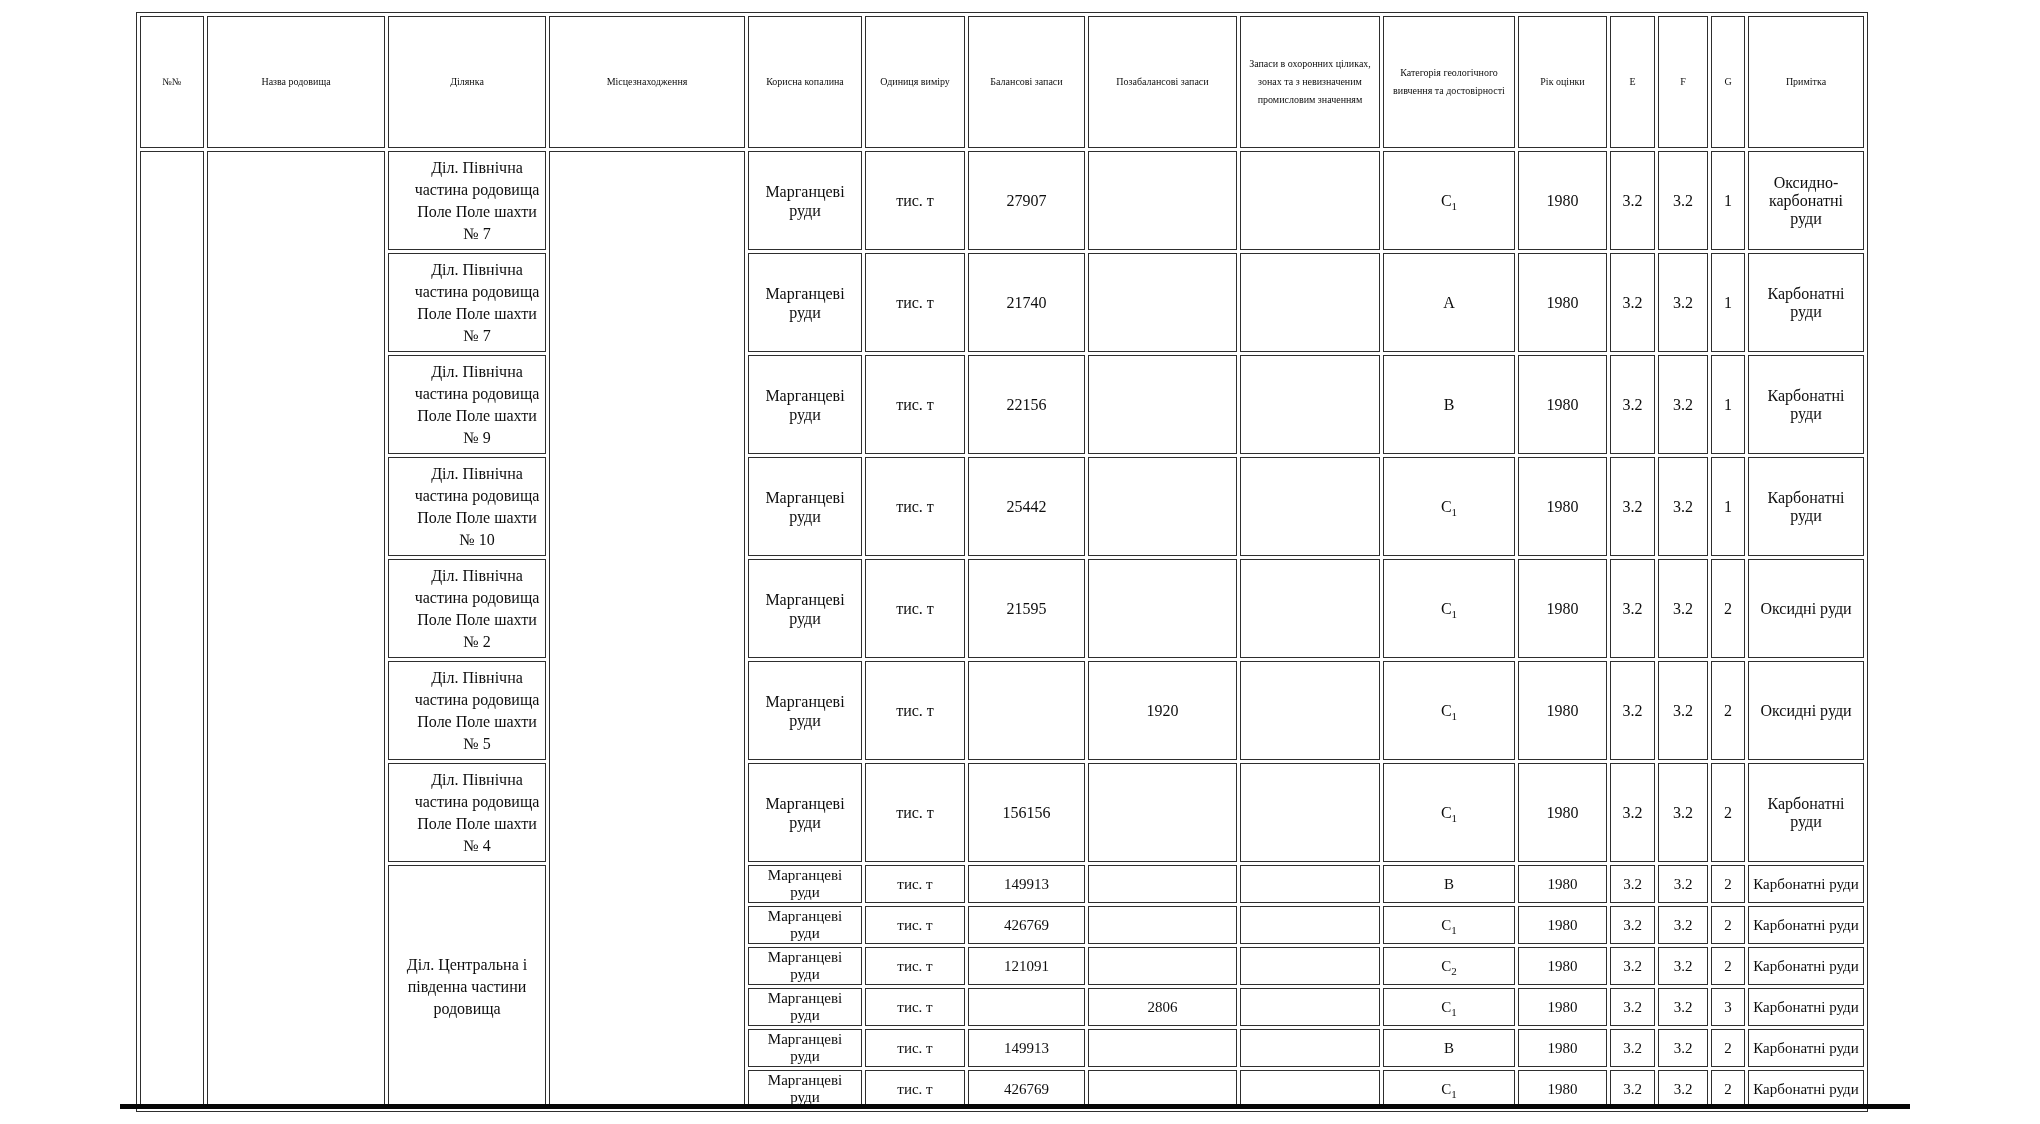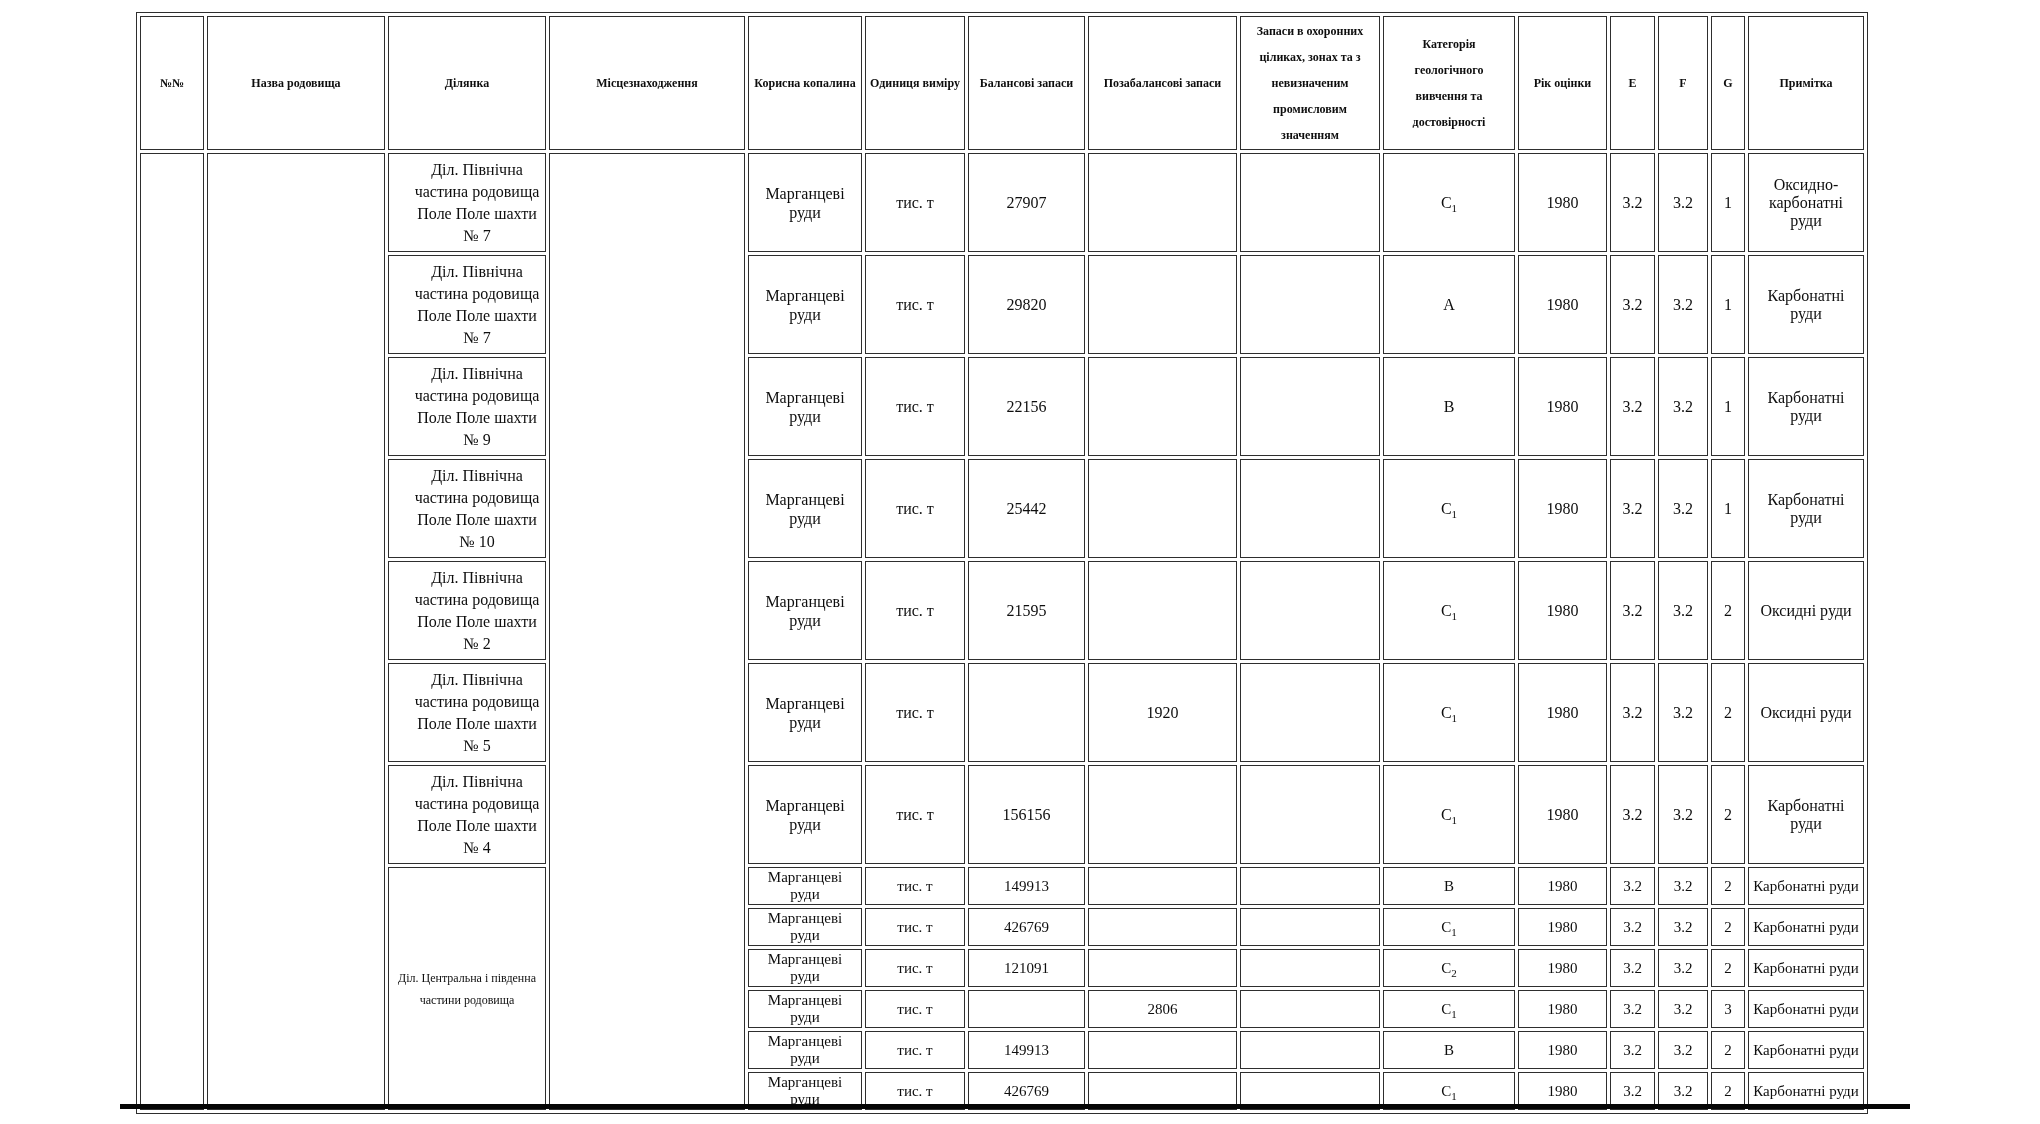--- a/index.html
+++ b/index.html
@@ -15,21 +15,21 @@
     border:1px solid #2e2e2e;
     table-layout:fixed;
   }
   th,td{
     border:1px solid #2e2e2e;
     text-align:center;vertical-align:middle;
     padding:1px 4px;overflow:hidden;
     background:#ffffff;
   }
   thead tr{height:132px;}
-  th{font-weight:bold;font-size:12px;line-height:26px;}
+  th{font-weight:normal;font-size:10px;line-height:18px;}
   td{font-size:16px;line-height:19px;}
   tr.tall{height:99px;}
   tr.tall td.area-cell{line-height:22px;padding-left:24px;}
   tr.tall td.note{line-height:18px;text-align:center;}
   tr.short{height:38px;}
   tr.short td{font-size:15px;line-height:17px;}
   td.bold{font-weight:normal;}
   sub{font-size:11px;line-height:0;}
   .page-rule{
     position:absolute;left:120px;top:1104px;
@@ -93,21 +93,21 @@
         <td>1980</td>
         <td class="bold">3.2</td>
         <td class="bold">3.2</td>
         <td class="bold">1</td>
         <td class="note">Оксидно-карбонатні руди</td>
       </tr>
       <tr class="tall">
         <td class="area-cell">Діл. Північна частина родовища Поле Поле шахти № 7</td>
         <td>Марганцеві руди</td>
         <td>тис. т</td>
-        <td>29820</td>
+        <td>21740</td>
         <td></td>
         <td></td>
         <td>А</td>
         <td>1980</td>
         <td class="bold">3.2</td>
         <td class="bold">3.2</td>
         <td class="bold">1</td>
         <td class="note">Карбонатні руди</td>
       </tr>
       <tr class="tall">
@@ -174,21 +174,21 @@
         <td></td>
         <td></td>
         <td>С<sub>1</sub></td>
         <td>1980</td>
         <td class="bold">3.2</td>
         <td class="bold">3.2</td>
         <td class="bold">2</td>
         <td class="note">Карбонатні руди</td>
       </tr>
       <tr class="short">
-        <td rowspan="6" class="area-cell" style="font-size:12px;line-height:22px">Діл. Центральна і південна частини родовища</td>
+        <td rowspan="6" class="area-cell" style="font-size:16px;line-height:22px">Діл. Центральна і південна частини родовища</td>
         <td>Марганцеві руди</td>
         <td>тис. т</td>
         <td>149913</td>
         <td></td>
         <td></td>
         <td>В</td>
         <td>1980</td>
         <td class="bold">3.2</td>
         <td class="bold">3.2</td>
         <td class="bold">2</td>

